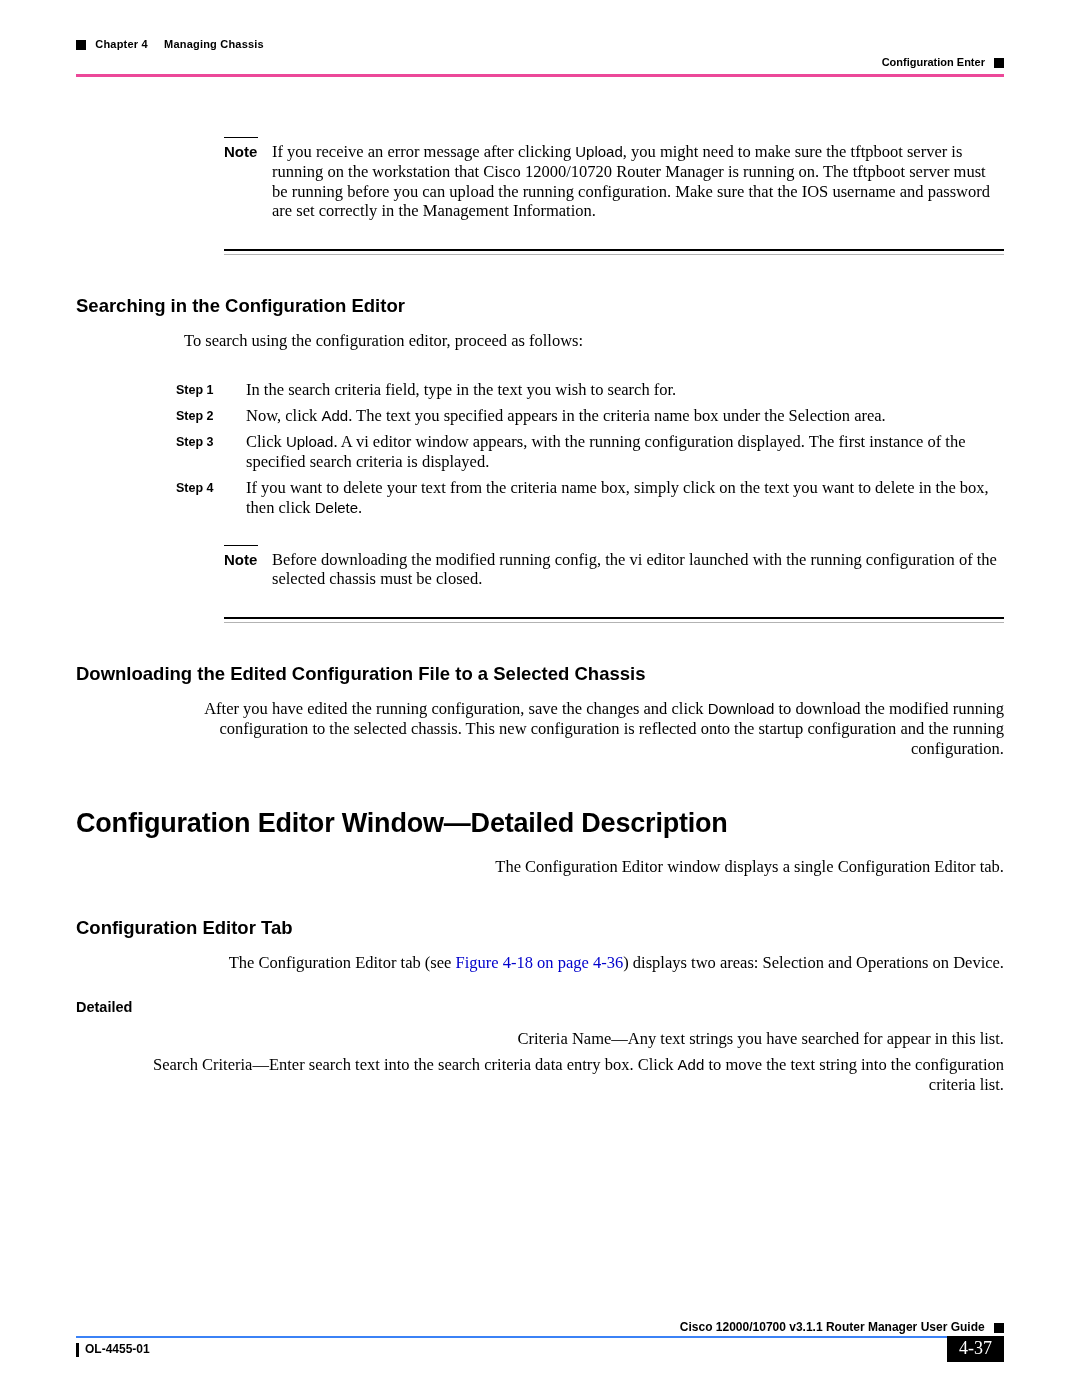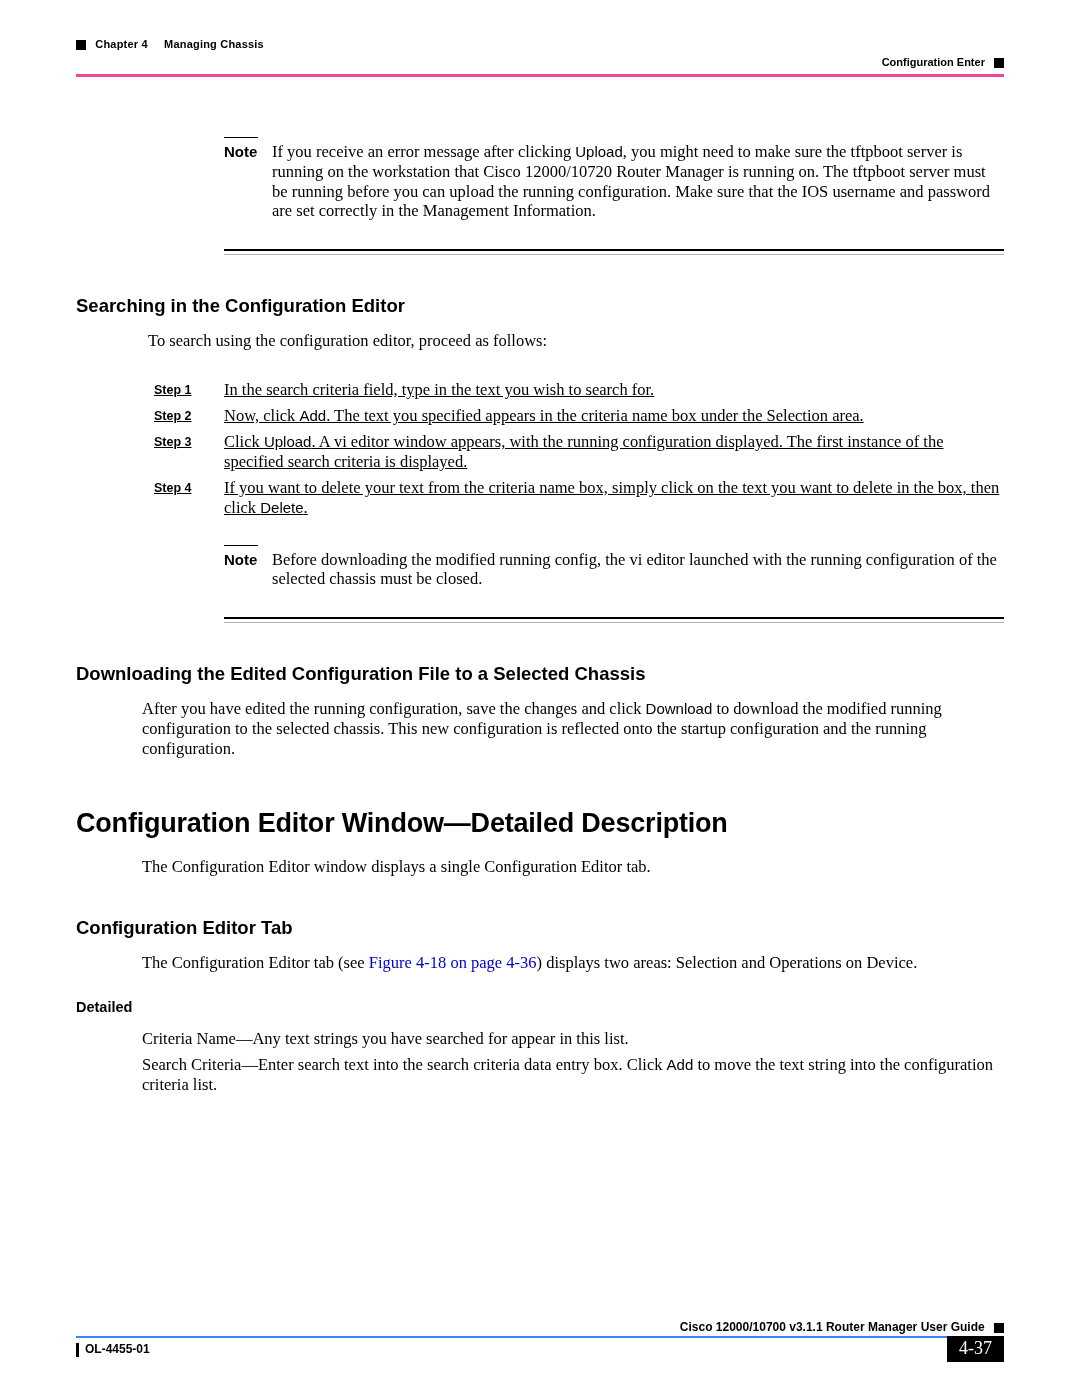--- a/index.html
+++ b/index.html
@@ -90,29 +90,28 @@
   .rule-thick { border-top: 2.5px solid #000; height: 0; }
   .rule-thin  { border-top: 1px solid #b3b3b3; height: 0; margin-top: 3px; }
 
   .h2 {
     font-family: Arial, Helvetica, sans-serif;
     font-weight: bold;
     font-size: 18.5px;
     margin: 0 0 14px 0;
   }
   .intro {
-    margin-left: 72px;
+    margin-left: 108px;
     font-size: 16.5px;
     line-height: 1.25;
     margin-bottom: 28px;
   }
 
   .steps {
-    margin-left: 78px;
-    text-decoration: underline;
+    margin-left: 100px;
   }
   .step-row {
     display: flex;
     align-items: flex-start;
     margin-bottom: 6px;
   }
   .step-label {
     font-family: Arial, Helvetica, sans-serif;
     font-weight: bold;
     font-size: 12.5px;
@@ -143,20 +142,21 @@
     font-family: Arial, Helvetica, sans-serif;
     font-weight: bold;
     font-size: 14.5px;
     margin: 26px 0 14px 0;
   }
 
   .body-indent {
     margin-left: 66px;
     font-size: 16.5px;
     line-height: 1.22;
+    text-align: right;
   }
   .para { margin-bottom: 6px; }
 
   a.figref { color: #0000cc; text-decoration: none; }
 
   .footer {
     position: absolute;
     left: 76px; right: 76px;
     bottom: 40px;
   }

